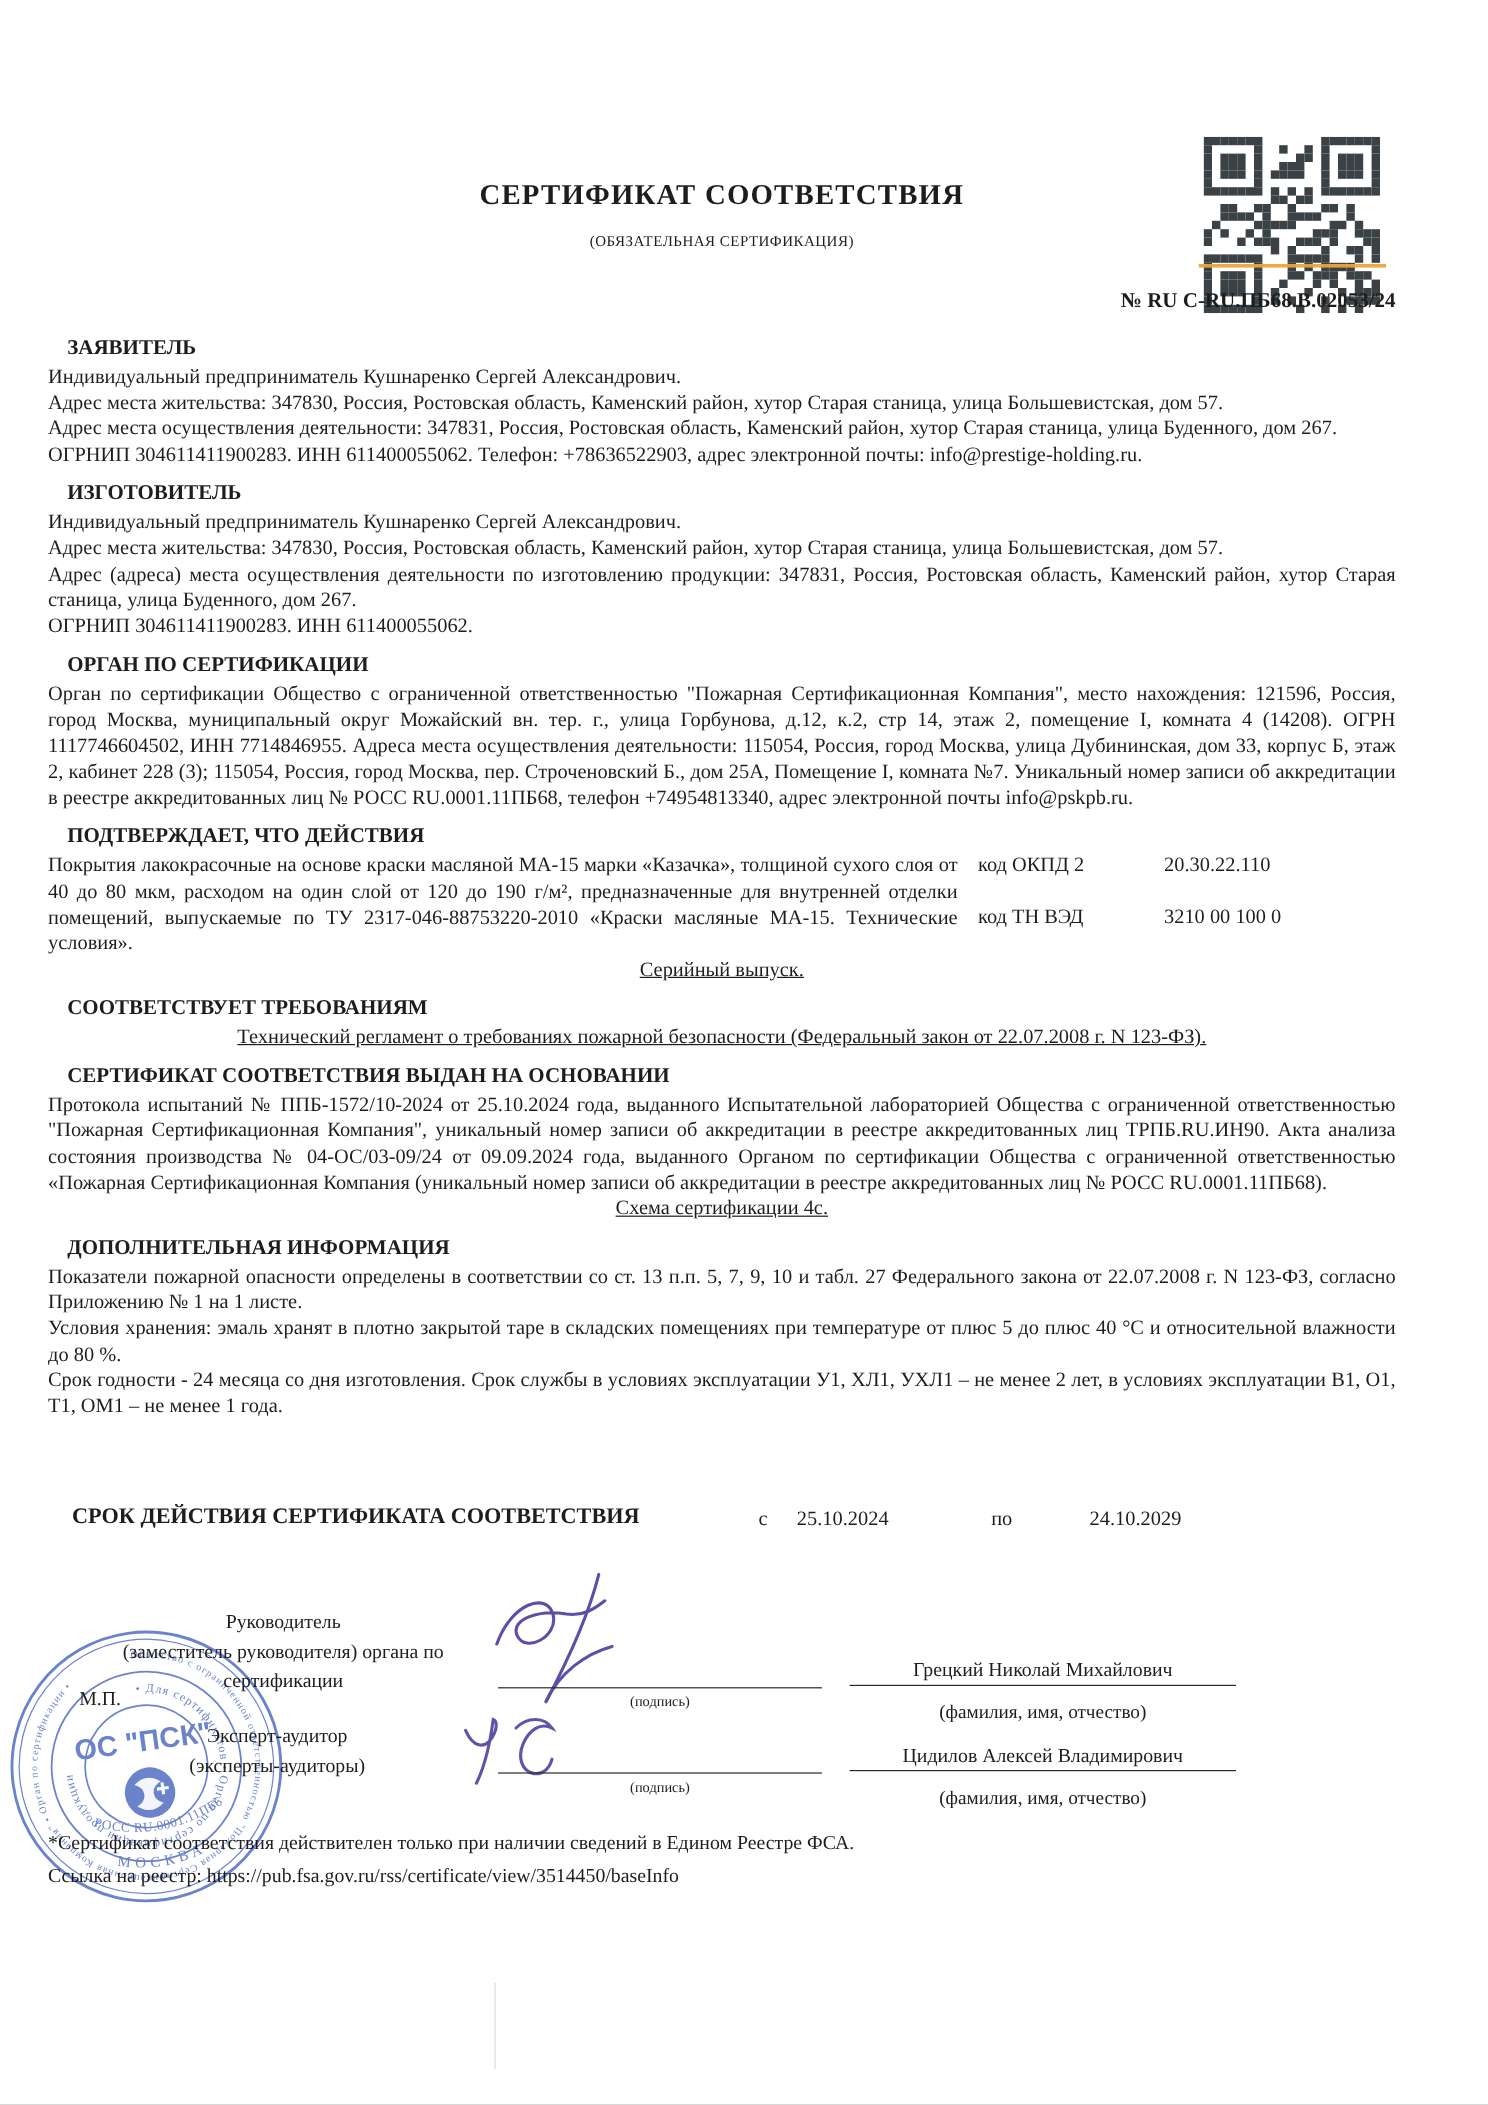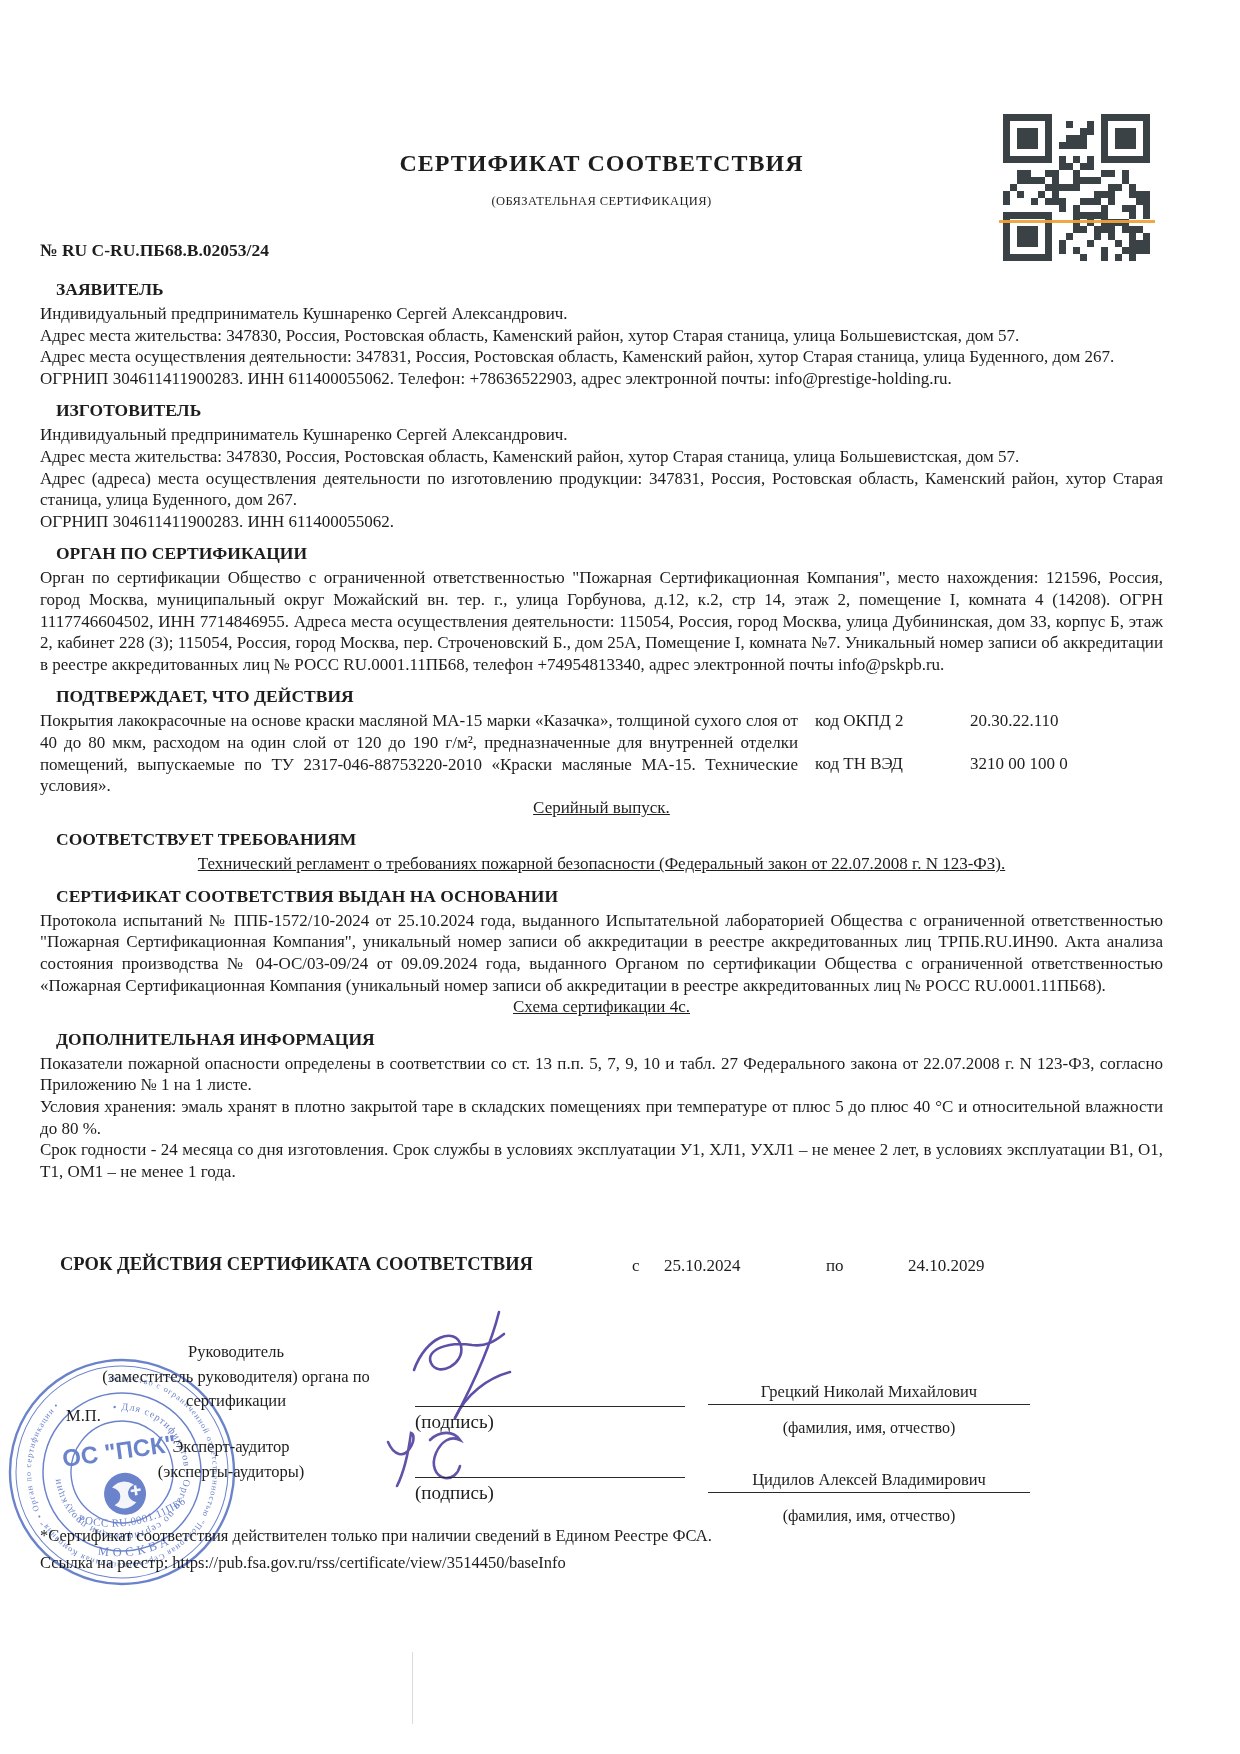--- a/index.html
+++ b/index.html
@@ -5,44 +5,44 @@
   html,body{margin:0;padding:0;background:#9a9a9a;}
   .page{
     position:relative;width:1240px;height:1754px;margin:0 auto;
     background:#ffffff;overflow:hidden;
     font-family:"Liberation Serif","DejaVu Serif",serif;
     color:#1d1d1d;
   }
   .content{position:relative;padding:150px 77px 0 40px;}
   .doc-title{text-align:center;font-size:24px;font-weight:bold;letter-spacing:1px;margin:0;}
   .doc-subtitle{text-align:center;font-size:12.5px;letter-spacing:.4px;margin-top:17px;}
-  .doc-number{text-align:left;font-size:17.5px;font-weight:bold;margin-top:31px;}
+  .doc-number{text-align:right;font-size:17.5px;font-weight:bold;margin-top:31px;}
   h2.sec{font-size:17.5px;font-weight:bold;line-height:24px;margin:9px 16px 2px;}
   h2.first{margin-top:16px;}
   p.ln{font-size:17px;line-height:21.6px;margin:0;text-align:justify;}
   p.ln-left{text-align:center;text-decoration:underline;}
   .product-wrap{position:relative;}
   .product-text{width:758px;}
   .code-label{position:absolute;left:775px;font-size:17px;line-height:21.6px;white-space:nowrap;}
   .code-value{position:absolute;left:930px;font-size:17px;line-height:21.6px;white-space:nowrap;}
   .r1{top:0;} .r2{top:43px;}
   .validity{position:relative;height:26px;margin-top:72px;}
   .validity .vh{position:absolute;left:20px;top:0;font-size:18.5px;font-weight:bold;white-space:nowrap;}
   .validity .vs{position:absolute;font-size:17px;top:2px;}
   .v-c{left:592px;} .v-from{left:624px;} .v-po{left:786px;} .v-to{left:868px;}
   .sign-area{position:relative;height:174px;margin-top:46px;font-size:16.5px;}
   .role-head{position:absolute;left:35px;top:14px;width:322px;text-align:center;line-height:24.5px;}
   .mp{position:absolute;left:-10px;top:80px;margin-left:36px;}
   .role-expert{position:absolute;left:30px;top:108px;width:322px;text-align:center;line-height:25px;}
   .sig-slot{position:absolute;left:375px;width:270px;border-bottom:1.6px solid #2a2a2a;height:0;}
   .s1{top:80px;} .s2{top:151px;}
-  .sig-cap{position:absolute;left:375px;width:270px;font-size:19px;}
+  .sig-cap{position:absolute;left:375px;width:270px;text-align:center;font-size:12px;}
   .c1{top:85px;} .c2{top:156px;}
   .fio-block{position:absolute;left:668px;width:322px;text-align:center;}
-  .f1{top:56px;} .f2{top:144px;}
+  .f1{top:56px;} .f2{top:127px;}
   .fio-name{font-size:16.5px;padding-bottom:2px;border-bottom:1.6px solid #2a2a2a;white-space:nowrap;}
   .fio-cap{font-size:16px;margin-top:14px;}
   .footer{margin-top:22px;}
   .footer p{font-size:16.5px;line-height:27px;margin:0;}
   .qr{position:absolute;left:1003px;top:114px;width:147px;height:147px;}
   .qr-line{position:absolute;left:-4px;top:106px;width:156px;height:3px;background:#eda43c;opacity:.95;}
   .stamp{position:absolute;left:-36px;top:28px;width:236px;height:236px;opacity:.82;mix-blend-mode:multiply;transform:rotate(-8deg);}
   .sig-ink{position:absolute;mix-blend-mode:multiply;}
   .ink1{left:358px;top:-20px;}
   .ink2{left:338px;top:100px;}

